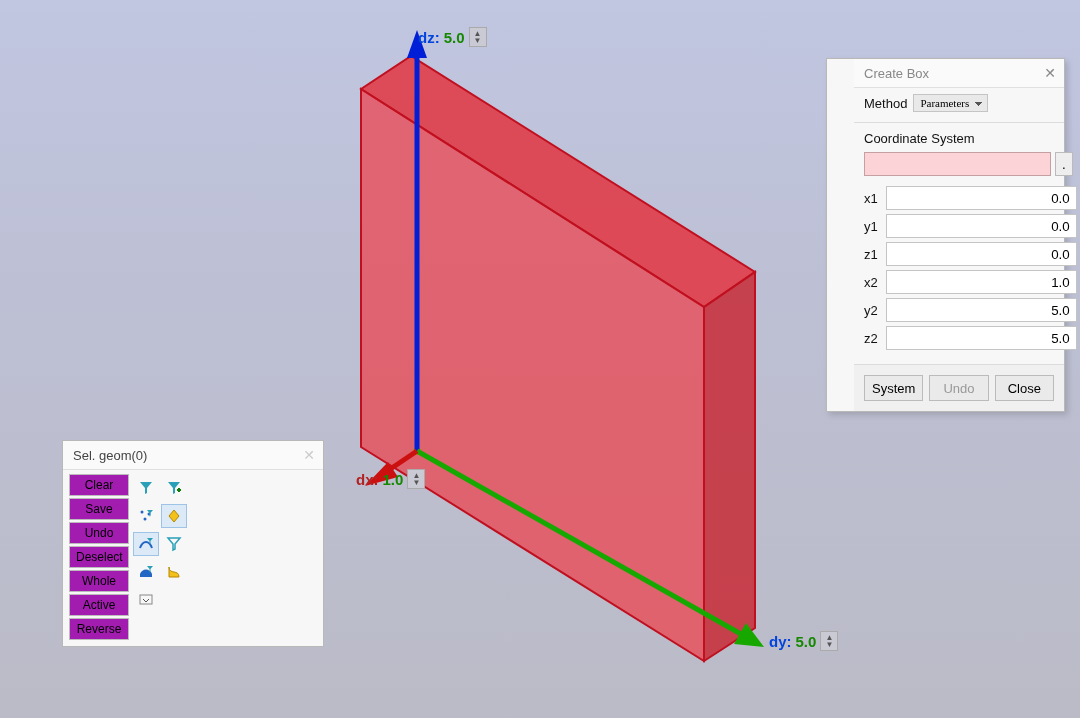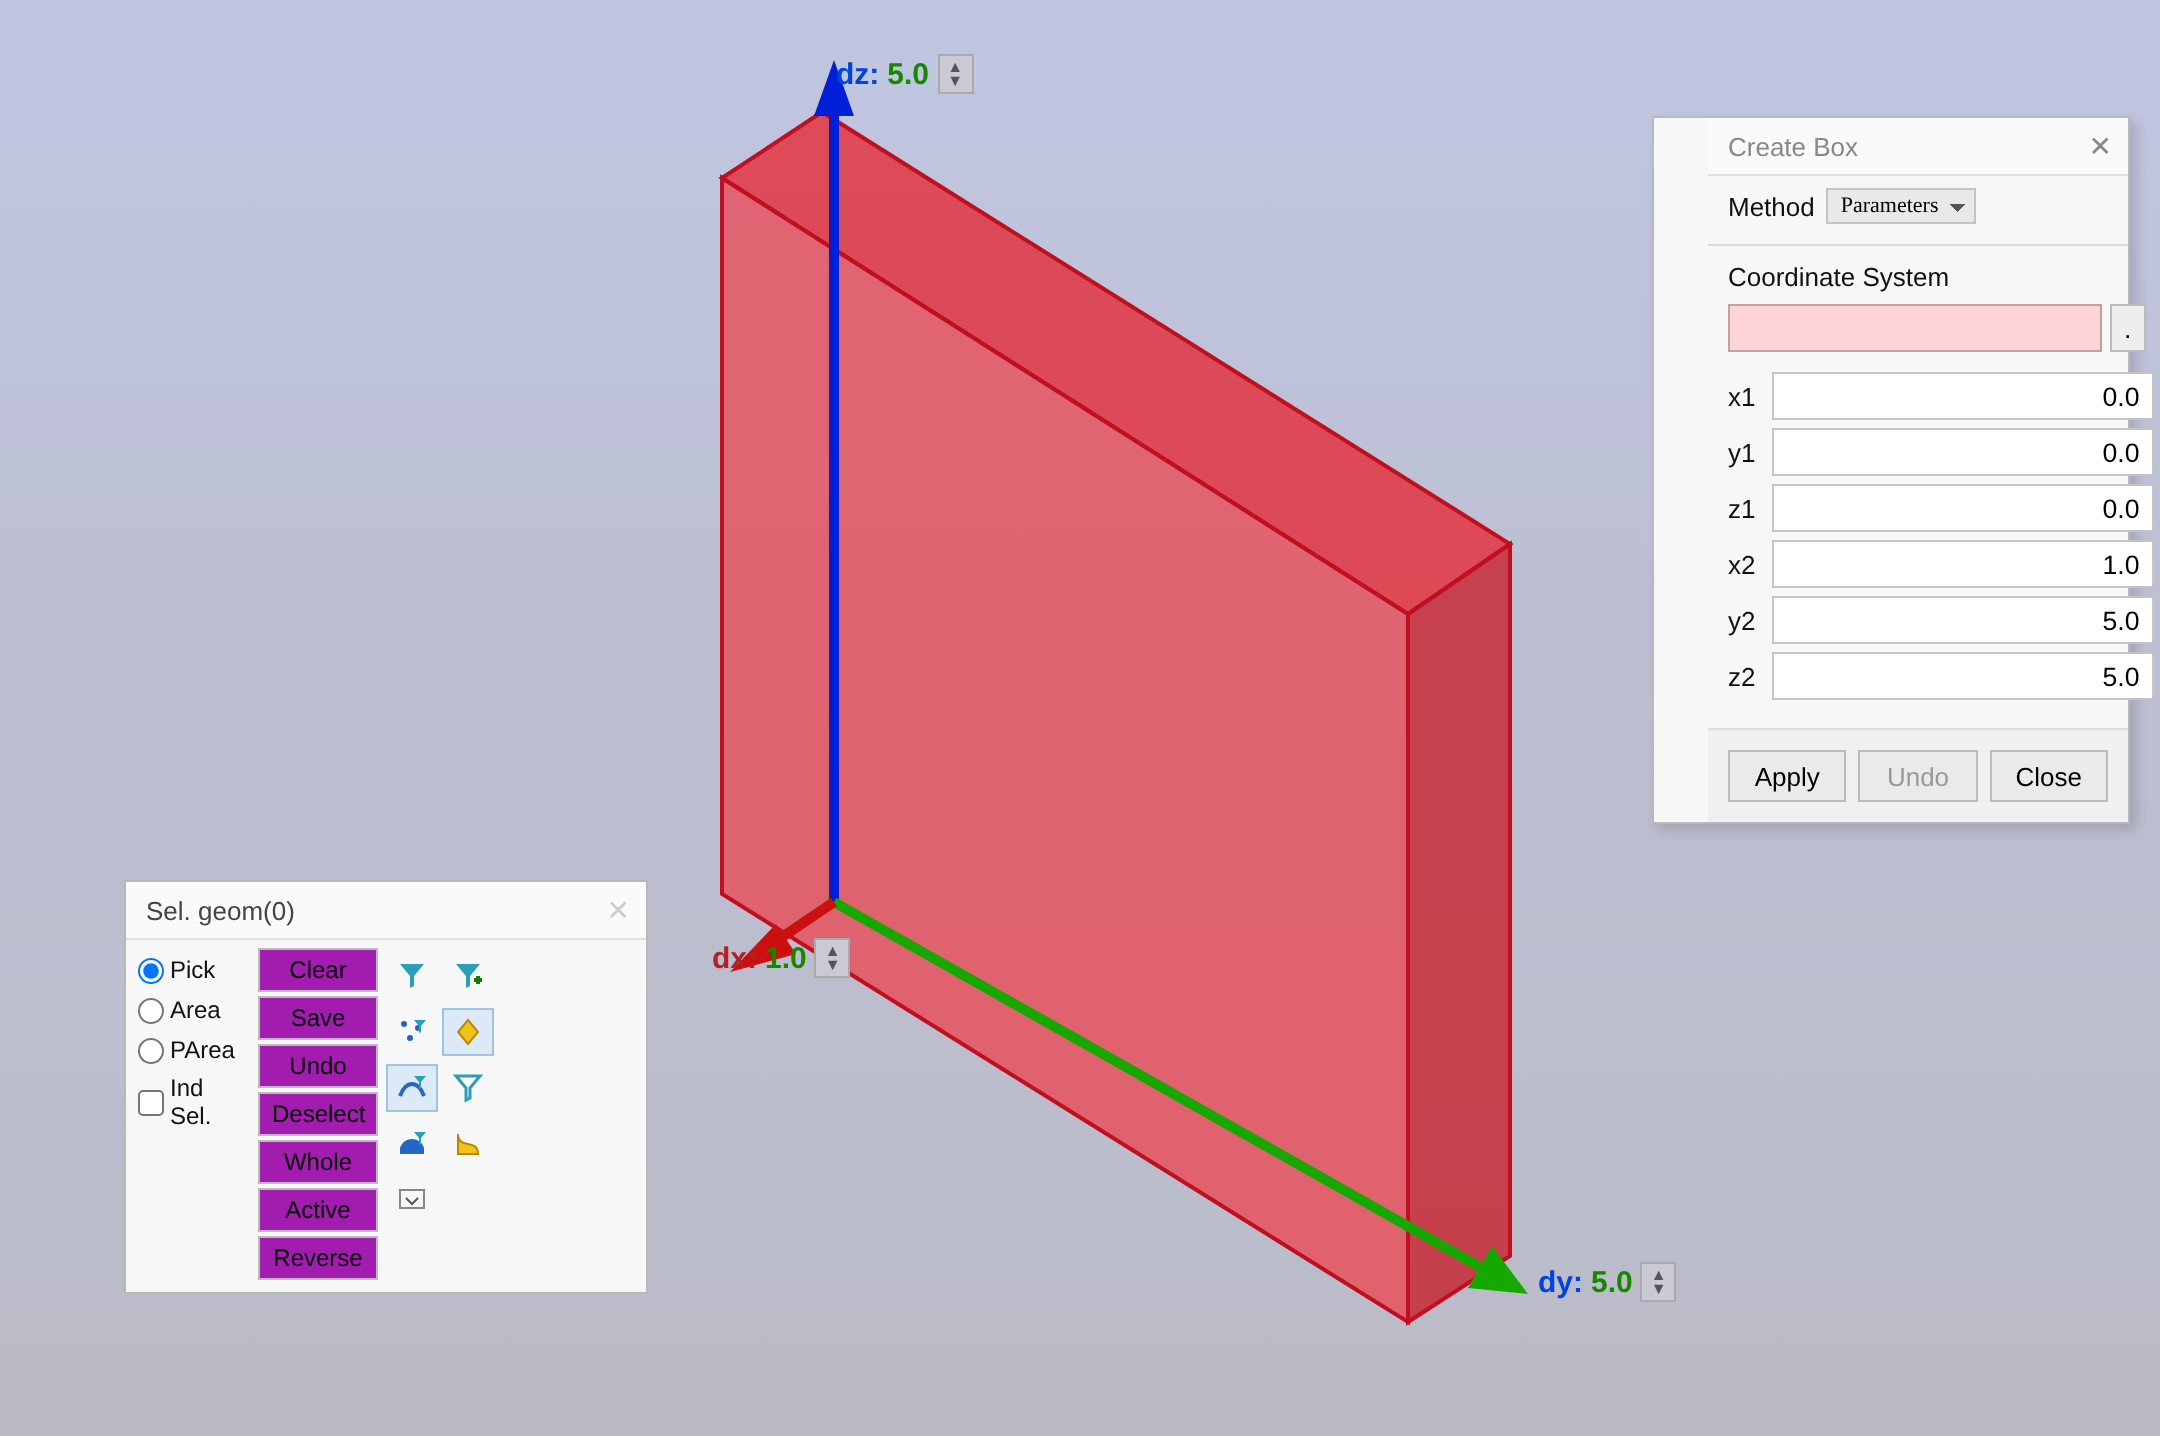--- a/index.html
+++ b/index.html
@@ -229,52 +229,32 @@
       <div class="coord-row">
         <label>y2</label>
         <input type="text" value="5.0" style="">
       </div>
       <div class="coord-row">
         <label>z2</label>
         <input type="text" value="5.0" style="">
       </div>
     </div>
     <div class="pb-footer">
-      <button>Apply</button>
+      <button>System</button>
       <button class="disabled">Undo</button>
       <button>Close</button>
     </div>
   </div>
 
   <div class="panel-sel">
     <div class="panel-title">
       <span>Sel. geom(0)</span>
       <span class="x" style="color:#ccc">✕</span>
     </div>
     <div class="sel-body">
-      <div class="sel-col radios">
-        <label class="radio-line">
-            <input type="radio" checked="" style="">
-            <span>Pick</span>
-          </label>
-        <label class="radio-line">
-            <input type="radio" style="">
-            <span>Area</span>
-          </label>
-        <label class="radio-line">
-            <input type="radio" style="">
-            <span>PArea</span>
-          </label>
-        <div class="ind-row lower">
-          <label class="radio-line">
-              <input type="checkbox" style="">
-              <span>Ind Sel.</span>
-            </label>
-        </div>
-      </div>
       <div class="sel-col btns">
         <button>Clear</button>
         <button>Save</button>
         <button>Undo</button>
         <button>Deselect</button>
         <button>Whole</button>
         <button>Active</button>
         <button>Reverse</button>
       </div>
       <div class="sel-col icons">

